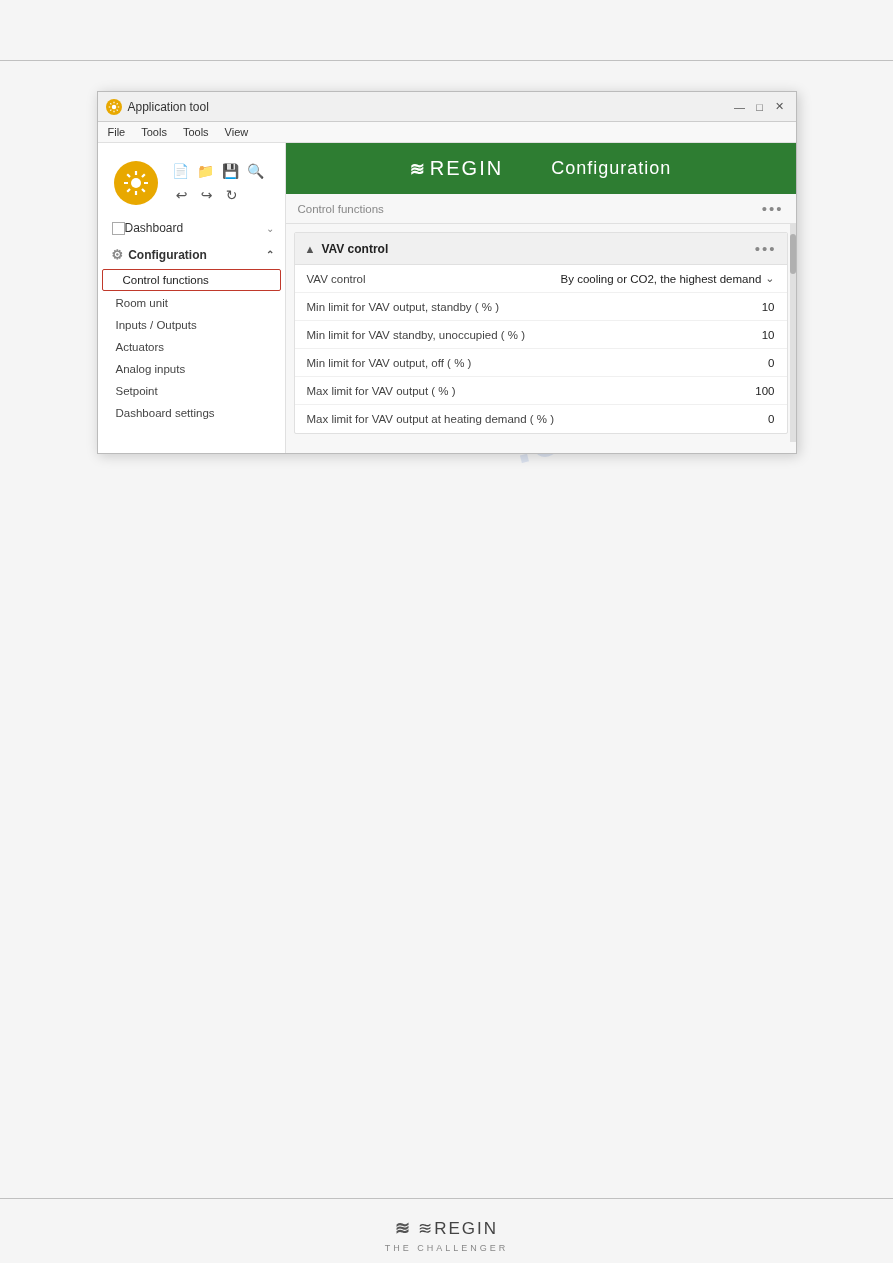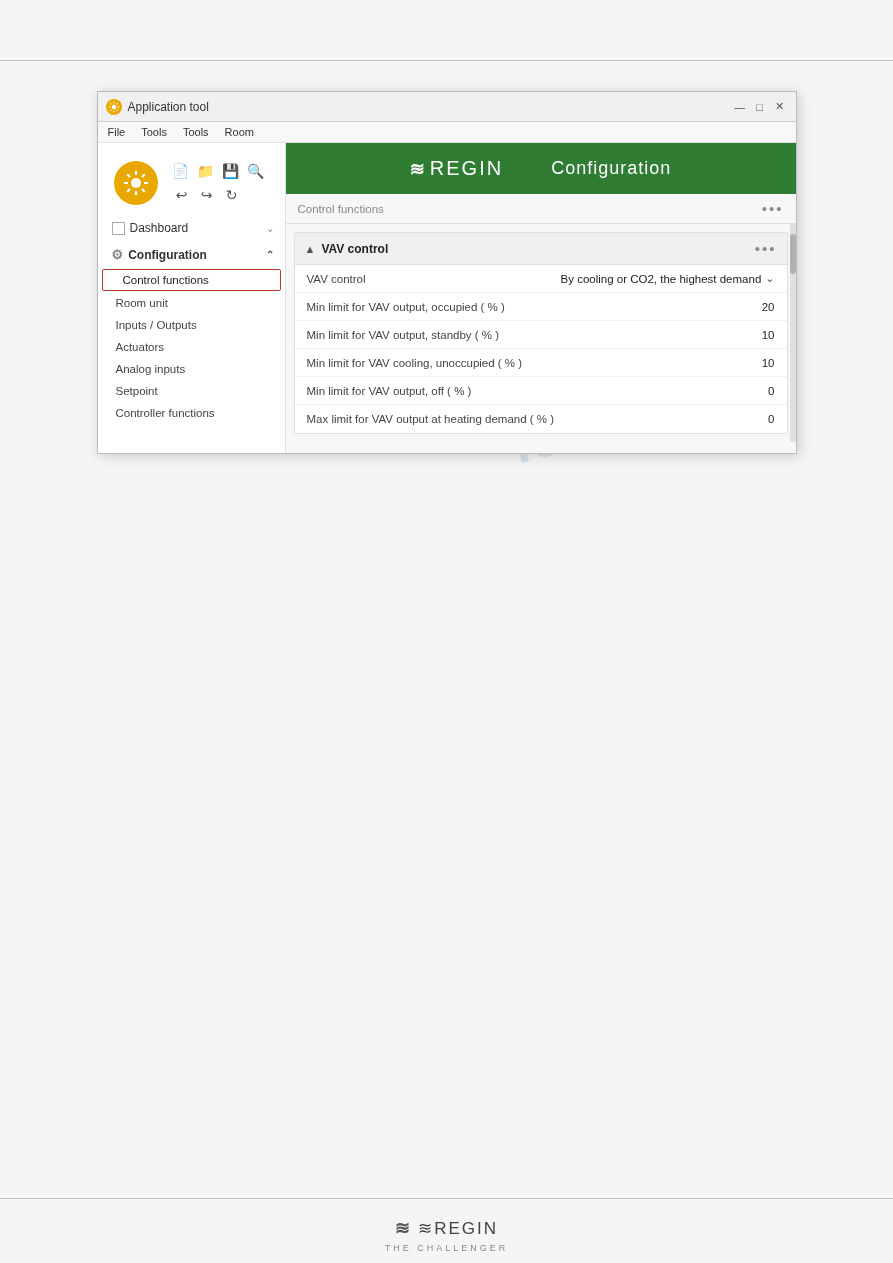--- a/index.html
+++ b/index.html
@@ -405,21 +405,21 @@
         <button class="title-bar-btn">—</button>
         <button class="title-bar-btn">□</button>
         <button class="title-bar-btn">✕</button>
       </div>
     </div>
 
     <div class="menu-bar">
       <span class="menu-item">File</span>
       <span class="menu-item">Tools</span>
       <span class="menu-item">Tools</span>
-      <span class="menu-item">Room</span>
+      <span class="menu-item">View</span>
     </div>
 
     <div class="app-content">
 
       <div class="sidebar">
 
         <div style="display:flex; align-items:center; padding: 6px 8px; gap: 6px;">
           <div class="app-logo-circle">
             <svg viewBox="0 0 28 28" fill="white">
               <circle cx="14" cy="14" r="5"></circle>
@@ -435,21 +435,21 @@
             </div>
             <div style="display:flex; gap:5px; align-items:center;">
               <span class="sidebar-toolbar-icon">↩</span>
               <span class="sidebar-toolbar-icon">↪</span>
               <span class="sidebar-toolbar-icon">↻</span>
             </div>
           </div>
         </div>
 
         <div class="sidebar-nav-item">
-          <div style="display:flex; align-items:center; gap:5px;">
+          <div style="display:flex; align-items:center; ">
             <span style="width:13px; height:13px; border:1px solid #aaa; display:inline-block;"></span>
             <span>Dashboard</span>
           </div>
           <span style="color:#888; font-size:10px;">⌄</span>
         </div>
 
         <div class="sidebar-nav-item active-parent">
           <div style="display:flex; align-items:center; gap:5px;">
             <span style="color:#888; font-size:13px;">⚙</span>
             <span>Configuration</span>
@@ -469,21 +469,21 @@
         <div class="sidebar-sub-item">
           <span>Actuators</span>
         </div>
         <div class="sidebar-sub-item">
           <span>Analog inputs</span>
         </div>
         <div class="sidebar-sub-item">
           <span>Setpoint</span>
         </div>
         <div class="sidebar-sub-item">
-          <span>Controller functions</span>
+          <span>Dashboard settings</span>
         </div>
       </div>
 
       <div class="main-content">
 
         <div class="green-header">
           <div class="regin-logo-header">
             <div class="logo-icon">
               <span class="regin-wave">≋</span>
               <span class="regin-text">REGIN</span>
@@ -510,40 +510,40 @@
             <div class="vav-rows">
 
               <div class="vav-row">
                 <span class="vav-row-label">VAV control</span>
                 <span class="vav-row-value with-dropdown">
                   <span>By cooling or CO2, the highest demand</span>
                   <span class="dropdown-arrow">⌄</span>
                 </span>
               </div>
 
-              <div class="vav-row">
-                <span class="vav-row-label">Min limit for VAV output, occupied ( % )</span>
-                <span class="vav-row-value">20</span>
-              </div>
 
               <div class="vav-row">
                 <span class="vav-row-label">Min limit for VAV output, standby ( % )</span>
                 <span class="vav-row-value">10</span>
               </div>
 
               <div class="vav-row">
-                <span class="vav-row-label">Min limit for VAV cooling, unoccupied ( % )</span>
+                <span class="vav-row-label">Min limit for VAV standby, unoccupied ( % )</span>
                 <span class="vav-row-value">10</span>
               </div>
 
               <div class="vav-row">
                 <span class="vav-row-label">Min limit for VAV output, off ( % )</span>
                 <span class="vav-row-value">0</span>
               </div>
 
+              <div class="vav-row">
+                <span class="vav-row-label">Max limit for VAV output ( % )</span>
+                <span class="vav-row-value">100</span>
+              </div>
 
               <div class="vav-row">
                 <span class="vav-row-label">Max limit for VAV output at heating demand ( % )</span>
                 <span class="vav-row-value">0</span>
               </div>
 
             </div>
           </div>
 
           <div class="scroll-hint">

